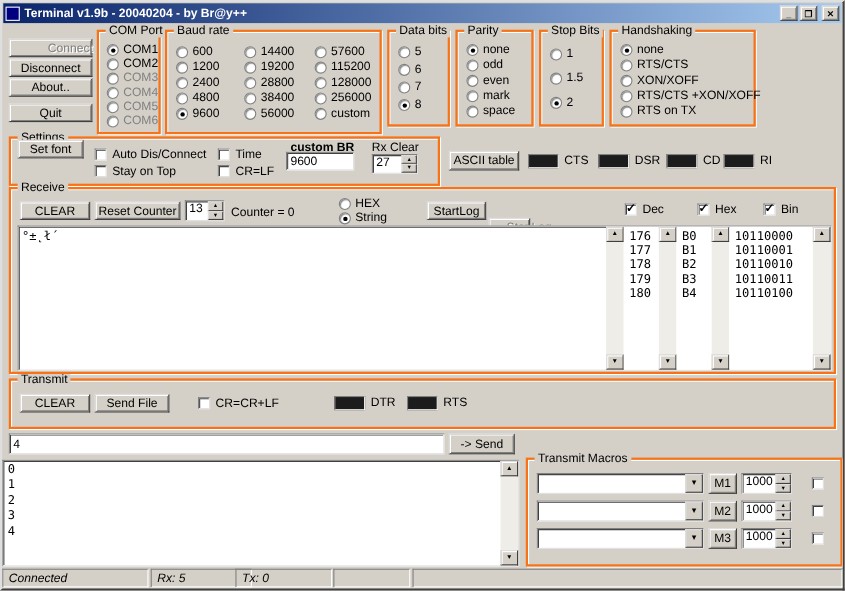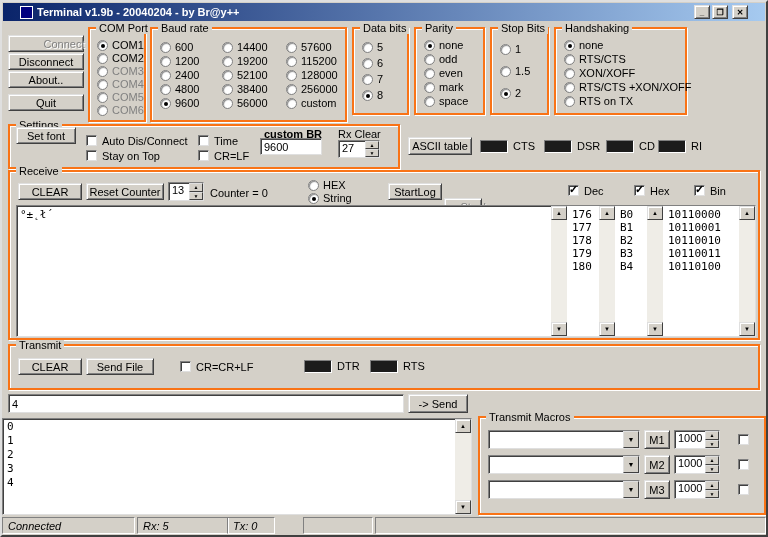--- a/index.html
+++ b/index.html
@@ -1,21 +1,21 @@
 <!DOCTYPE html>
 <html><head>
 <meta charset="utf-8">
 <style>
   html,body{margin:0;padding:0;background:#ffffff;}
   *{box-sizing:border-box;}
   .window{position:relative;width:768px;height:537px;background:#d4d0c8;overflow:hidden;
     border-top:2px solid #dfdfdf;border-left:2px solid #dfdfdf;border-right:2px solid #404040;border-bottom:2px solid #404040;
     font-family:"Liberation Sans",sans-serif;font-size:11px;color:#000;cursor:default;}
   
-  .titlebar{position:absolute;left:1px;top:1px;width:762px;height:18px;background:linear-gradient(90deg,#0a246a,#a6caf0);display:flex;align-items:center;padding:0 17px;}
+  .titlebar{position:absolute;left:1px;top:1px;width:762px;height:18px;background:linear-gradient(90deg,#0a246a,#a6caf0);display:flex;align-items:center;padding:0 2px;}
   .ticon{width:13px;height:13px;background:#000080;border:1px solid #fff;margin-right:4px;flex:0 0 auto;}
   .ttext{flex:1;color:#fff;font-weight:bold;font-size:11px;white-space:nowrap;overflow:hidden;}
   .tbtn{width:16px;height:14px;margin-left:2px;background:#d4d0c8;border:1px solid;border-color:#dfdfdf #404040 #404040 #dfdfdf;box-shadow:inset 1px 1px 0 #fff,inset -1px -1px 0 #808080;display:flex;align-items:center;justify-content:center;font-size:8px;font-weight:bold;flex:0 0 auto;}
   
   .btn{position:absolute;background:#d4d0c8;border:1px solid;border-color:#dfdfdf #404040 #404040 #dfdfdf;box-shadow:inset 1px 1px 0 #fff,inset -1px -1px 0 #808080;display:flex;align-items:center;justify-content:center;font-size:11px;white-space:nowrap;}
   .btn.disabled{color:#808080;text-shadow:1px 1px 0 #fff;padding-left:36px;}
   .group{position:absolute;border:2px solid #f97316;box-shadow:inset 1px 1px 0 #fff,1px 1px 0 #fff;}
   .glabel{position:absolute;top:-6px;left:6px;background:#d4d0c8;padding:0 3px;line-height:11px;white-space:nowrap;}
   input.field{position:absolute;background:#fff;border:1px solid;border-color:#808080 #dfdfdf #dfdfdf #808080;box-shadow:inset 1px 1px 0 #404040;font:11px "Liberation Sans",sans-serif;padding:1px 3px;outline:none;}
   .label{position:absolute;white-space:nowrap;}
@@ -123,21 +123,21 @@
     <div class="rrow" style="left:70px;top:12px">
         <i class="rb"></i>
         <span>14400</span>
       </div>
     <div class="rrow" style="left:70px;top:26px">
         <i class="rb"></i>
         <span>19200</span>
       </div>
     <div class="rrow" style="left:70px;top:40px">
         <i class="rb"></i>
-        <span>52100</span>
+        <span>28800</span>
       </div>
     <div class="rrow" style="left:70px;top:54px">
         <i class="rb"></i>
         <span>38400</span>
       </div>
     <div class="rrow" style="left:70px;top:68px">
         <i class="rb"></i>
         <span>56000</span>
       </div>
     <div class="rrow" style="left:134px;top:12px">
@@ -442,18 +442,18 @@
         </div>
       </div>
     <div class="check" style="left:258px;top:65px">
         <span class="cbx"></span>
       </div>
   </div>
 
   <div class="statusbar">
     <div class="sb-panel" style="left:0;width:133px">Connected</div>
     <div class="sb-panel" style="left:135px;width:92px">Rx: 5</div>
-    <div class="sb-panel" style="left:225px;width:48px">Tx: 0</div>
+    <div class="sb-panel" style="left:212px;width:88px">Tx: 0</div>
     <div class="sb-panel" style="left:301px;width:70px"></div>
     <div class="sb-panel" style="left:373px;width:391px"></div>
   </div>
 
 </div>
 
 </body></html>

